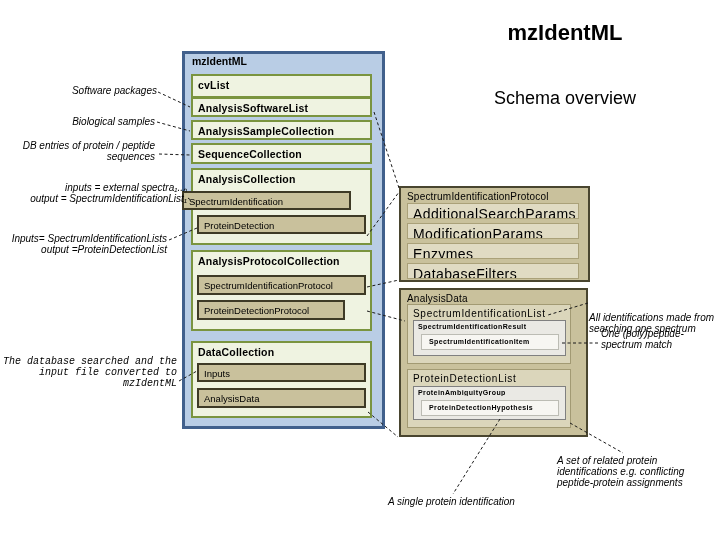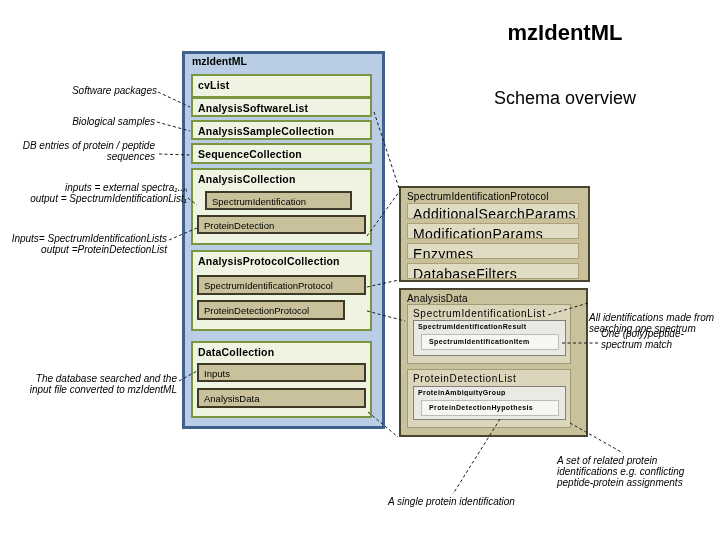--- a/index.html
+++ b/index.html
@@ -122,21 +122,21 @@
   <div class="abs container-label">mzIdentML</div>
 
   <div class="abs gbox ghead-solo" style="left:191px;top:74px;width:181px;height:24px;">cvList</div>
   <div class="abs gbox ghead-solo" style="left:191px;top:97px;width:181px;height:20px;">AnalysisSoftwareList</div>
   <div class="abs gbox ghead-solo" style="left:191px;top:120px;width:181px;height:20px;">AnalysisSampleCollection</div>
   <div class="abs gbox ghead-solo" style="left:191px;top:143px;width:181px;height:21px;">SequenceCollection</div>
 
   <div class="abs gbox" style="left:191px;top:168px;width:181px;height:77px;">
     <div class="ghead">AnalysisCollection</div>
   </div>
-  <div class="abs tanbox" style="left:205px;top:191px;width:147px;height:19px;">SpectrumIdentification</div>
+  <div class="abs tanbox" style="left:182px;top:191px;width:169px;height:19px;">SpectrumIdentification</div>
   <div class="abs tanbox" style="left:197px;top:215px;width:169px;height:19px;">ProteinDetection</div>
 
   <div class="abs gbox" style="left:191px;top:250px;width:181px;height:81px;">
     <div class="ghead">AnalysisProtocolCollection</div>
   </div>
   <div class="abs tanbox" style="left:197px;top:275px;width:169px;height:20px;">SpectrumIdentificationProtocol</div>
   <div class="abs tanbox" style="left:197px;top:300px;width:148px;height:20px;">ProteinDetectionProtocol</div>
 
   <div class="abs gbox" style="left:191px;top:341px;width:181px;height:77px;">
     <div class="ghead">DataCollection</div>
@@ -172,21 +172,21 @@
   <div class="abs whitebox whitebox-head" style="left:421px;top:400px;width:138px;height:16px;">ProteinDetectionHypothesis</div>
 
   <div class="abs note note-r" style="right:563px;top:85px;">Software packages</div>
   <div class="abs note note-r" style="right:565px;top:116px;">Biological samples</div>
   <div class="abs note note-r" style="right:565px;top:140px;">DB entries of protein / peptide
 sequences</div>
   <div class="abs note note-r" style="right:533px;top:182px;">inputs = external spectra₁..ₙ
 output = SpectrumIdentificationList₁</div>
   <div class="abs note note-r" style="right:553px;top:233px;">Inputs= SpectrumIdentificationLists
 output =ProteinDetectionList</div>
-  <div class="abs note note-r" style="right:543px;top:373px;">The database searched and the
+  <div class="abs note note-r" style="right:543px;top:356px;font-family:Liberation Mono, monospace;">The database searched and the
 input file converted to mzIdentML</div>
 
   <div class="abs note" style="left:589px;top:312px;font-style:italic;">All identifications made from
 searching one spectrum</div>
   <div class="abs note" style="left:601px;top:328px;">One (poly)peptide-
 spectrum match</div>
   <div class="abs note" style="left:557px;top:455px;">A set of related protein
 identifications e.g. conflicting
 peptide-protein assignments</div>
   <div class="abs note" style="left:388px;top:496px;">A single protein identification</div>

